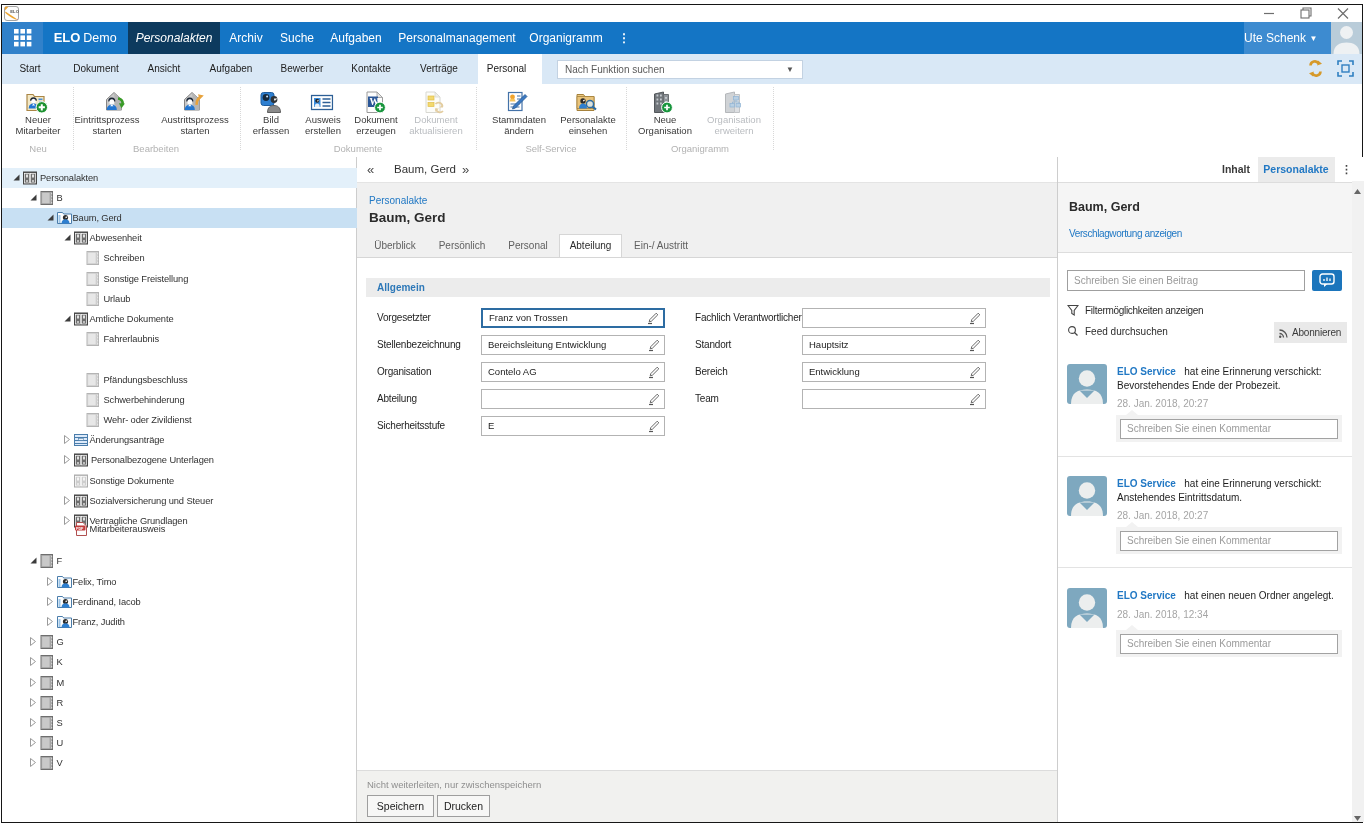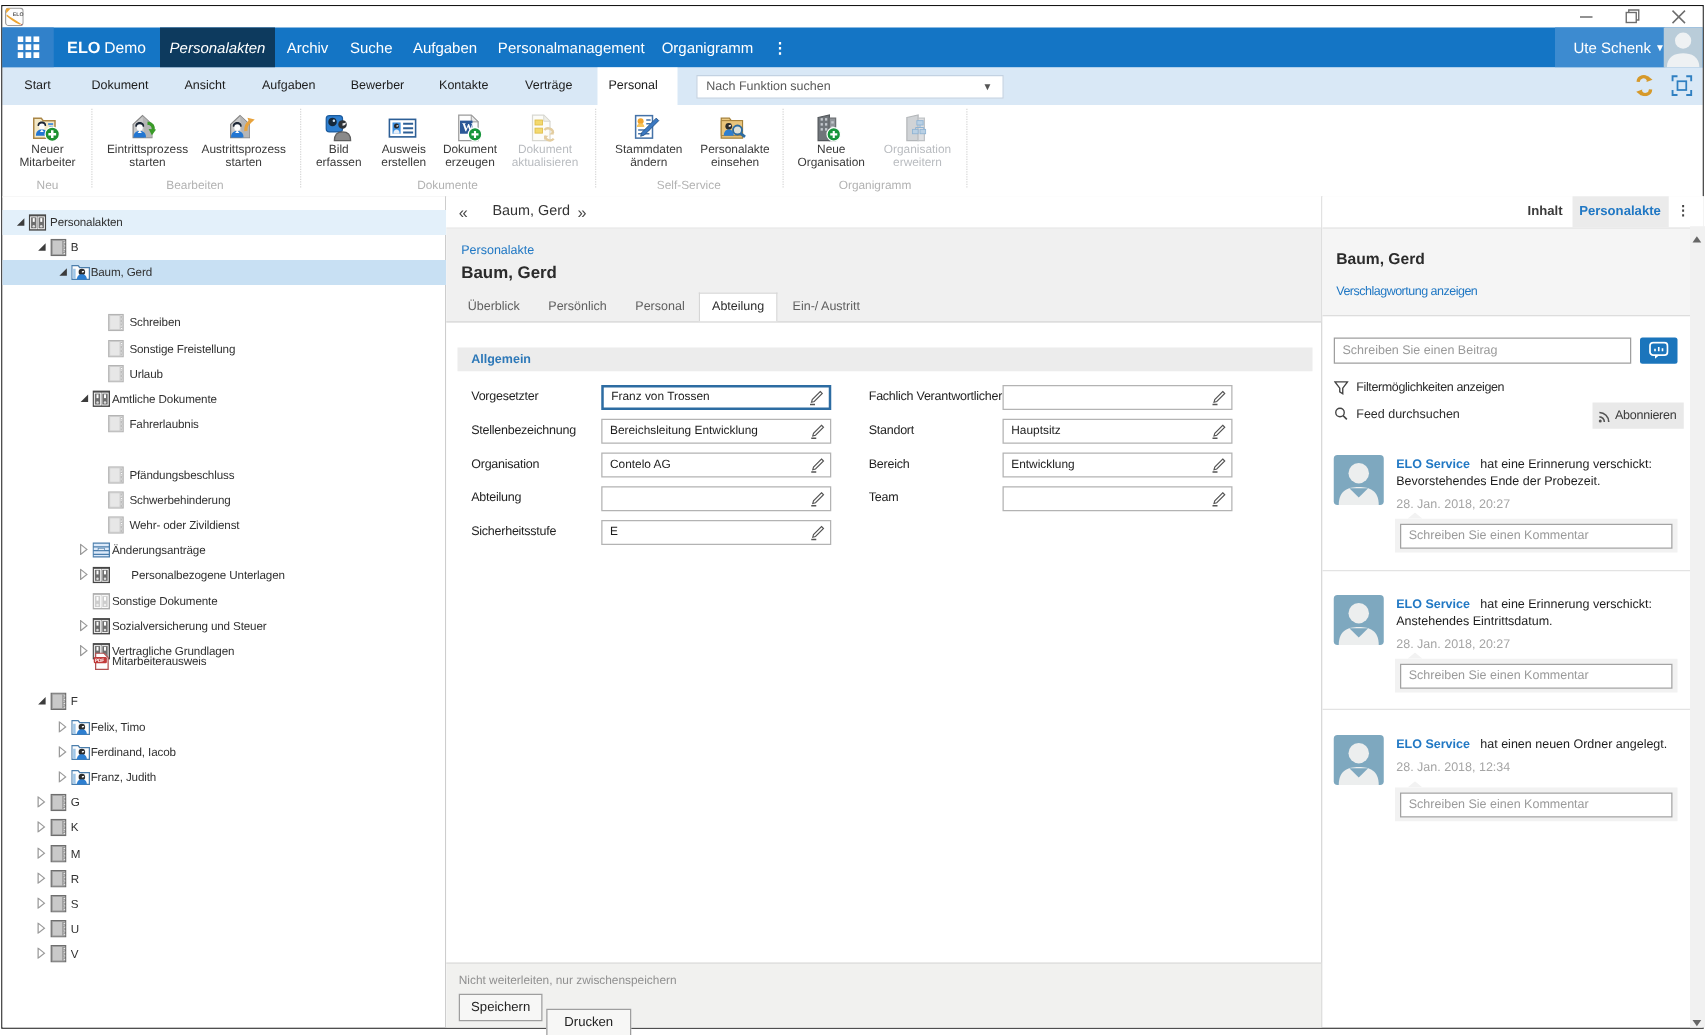--- a/index.html
+++ b/index.html
@@ -5,21 +5,21 @@
 html,body{width:1365px;height:828px;background:#fff;font-family:"Liberation Sans",sans-serif;overflow:hidden;position:relative}
 .abs{position:absolute}
 
 #frame{position:absolute;left:1px;top:4px;width:1362px;height:819px;border:1px solid #161616;background:#fff}
 #titlebar{position:absolute;left:2px;top:5px;width:1360px;height:17px;background:#fff}
 
 #bluebar{position:absolute;left:2px;top:22px;width:1360px;height:32px;background:#1475c5;color:#fff}
 #gridbtn{position:absolute;left:0;top:0;width:41px;height:32px;background:#3181ca}
 .mitem{position:absolute;top:0;height:32px;line-height:32px;font-size:12px;color:#fff;white-space:nowrap;transform:translateX(-50%)}
 #darktab{position:absolute;left:126px;top:0;width:92px;height:32px;background:#0d3a5e;color:#fff;font-style:italic;text-align:center;line-height:32px;font-size:12px}
-#utearea{position:absolute;left:1242px;top:0;width:88px;height:32px;background:#3d8bd0;color:#fff;font-size:12px;line-height:32px;text-align:right}
+#utearea{position:absolute;left:1242px;top:0;width:88px;height:32px;background:#3d8bd0;color:#fff;font-size:12px;line-height:32px;text-align:left}
 #topavatar{position:absolute;left:1329px;top:0;width:31px;height:32px;background:#b9ccd9;overflow:hidden}
 
 #tabrow{position:absolute;left:2px;top:54px;width:1360px;height:30px;background:#d9e8f6}
 .rtab{position:absolute;top:0;height:30px;line-height:30px;font-size:10px;color:#1c1c1c;transform:translateX(-50%)}
 #ptab{position:absolute;left:476px;top:0;width:64px;height:30px;background:#fff;text-align:center;line-height:30px;font-size:10px;color:#1c1c1c;padding-right:7px}
 #fsearch{position:absolute;left:555px;top:6px;width:246px;height:19px;background:#fff;border:1px solid #c3d2e2;font-size:10px;color:#5a5a5a;line-height:17px;padding-left:7px}
 
 #ribbon{position:absolute;left:2px;top:84px;width:1360px;height:74px;background:#fff;border-bottom:1px solid #d2d2d2}
 .ric{position:absolute;top:7px;transform:translateX(-50%)}
 .rlab{position:absolute;top:31px;width:110px;text-align:center;font-size:9.5px;line-height:10.5px;color:#3a3a3a;transform:translateX(-50%)}
@@ -156,21 +156,21 @@
   <svg class="ric" style="left:114px" width="23" height="23" viewBox="0 0 23 23">
       <path d="M2 8.5 L9.5 1.5 L17 8.5 V19 H2 Z" fill="#c9c9c9" stroke="#858585"></path>
       <path d="M9.5 1.5 L17 8.5 V19 H11 Z" fill="#b5b5b5"></path>
       <path d="M7.3 6.6 c2.7 0 3.8 1.9 3.5 3.8 l-7 0 c-0.3-1.9 0.8-3.8 3.5-3.8 z" fill="#1d2736"></path>
       <ellipse cx="7.3" cy="10.9" rx="2.4" ry="2.6" fill="#fdfdfd"></ellipse>
       <path d="M2.3 19 c0-3.8 2.2-5.2 5-5.2 s5 1.4 5 5.2 z" fill="#2276d2"></path>
       <path d="M7.3 13.2 l-1.7 2.1 h3.4 z" fill="#fff"></path>
       <path d="M13.5 7.5 c3.8 0.3 5 2.8 4.6 5.8" fill="none" stroke="#3a9b28" stroke-width="2.6"></path>
       <path d="M14.4 12.2 l6 0.4 -3.4 4.6 z" fill="#3a9b28"></path>
     </svg>
-  <div class="rlab" style="left:116px">Eintrittsprozess<br>starten</div>
+  <div class="rlab" style="left:105px">Eintrittsprozess<br>starten</div>
 
   <svg class="ric" style="left:192px" width="23" height="23" viewBox="0 0 23 23">
       <path d="M2 8.5 L9.5 1.5 L17 8.5 V19 H2 Z" fill="#c9c9c9" stroke="#858585"></path>
       <path d="M9.5 1.5 L17 8.5 V19 H11 Z" fill="#b5b5b5"></path>
       <path d="M7.3 6.6 c2.7 0 3.8 1.9 3.5 3.8 l-7 0 c-0.3-1.9 0.8-3.8 3.5-3.8 z" fill="#1d2736"></path>
       <ellipse cx="7.3" cy="10.9" rx="2.4" ry="2.6" fill="#fdfdfd"></ellipse>
       <path d="M2.3 19 c0-3.8 2.2-5.2 5-5.2 s5 1.4 5 5.2 z" fill="#2276d2"></path>
       <path d="M7.3 13.2 l-1.7 2.1 h3.4 z" fill="#fff"></path>
       <path d="M14.2 13.8 c-0.3-3.6 0.8-5.6 3-7.2" fill="none" stroke="#e8a33d" stroke-width="2.6"></path>
       <path d="M15.5 3.2 l5.8 1.4 -4.2 3.8 z" fill="#e8a33d"></path>
@@ -313,153 +313,168 @@
       </svg>
       <span class="tico" style="left:54.5px"><svg width="15" height="14" viewBox="0 0 15 14">
           <path d="M0.5 1.5 h5 l1.2 1.5 h7.8 v9.5 h-14 z" fill="#fdfdfd" stroke="#4a7dab"></path>
           <rect x="1.5" y="4" width="2" height="8" fill="#9ec6e8"></rect>
           <circle cx="8.5" cy="6.5" r="2.6" fill="#2b2b2b"></circle>
           <path d="M8.5 7.2 a2.1 2.1 0 0 0 2.1-1.9 a4.2 4.2 0 0 1-2.1 .4 z" fill="#f2f2f2"></path>
           <path d="M4.5 12.5 c0-2.8 1.8-4.2 4-4.2 s4 1.4 4 4.2 z" fill="#2e7fd0"></path>
         </svg></span>
       <span class="tlab" style="left:70.5px">Baum, Gerd</span>
     </div>
-<div class="trow" style="top:91.3px">
-      <span class="tico" style="left:84px"><svg width="14" height="14" viewBox="0 0 14 14">
-          <rect x="1" y="0.5" width="11.5" height="13" fill="#dcdcdc" stroke="#b4b4b4"></rect>
-          <rect x="1.8" y="1.3" width="8.2" height="11.4" fill="#e7e7e7" stroke="#c8c8c8" stroke-width="0.6"></rect>
-          <g fill="#fff" stroke="#bbb" stroke-width="0.5">
-            <rect x="10.6" y="2" width="1.5" height="1.5"></rect>
-            <rect x="10.6" y="5" width="1.5" height="1.5"></rect>
-            <rect x="10.6" y="8" width="1.5" height="1.5"></rect>
-            <rect x="10.6" y="11" width="1.5" height="1.5"></rect>
-          </g>
-        </svg></span>
-      <span class="tlab" style="left:101.5px">Schreiben</span>
-    </div>
-<div class="trow" style="top:111.5px">
-      <span class="tico" style="left:84px"><svg width="14" height="14" viewBox="0 0 14 14">
-          <rect x="1" y="0.5" width="11.5" height="13" fill="#dcdcdc" stroke="#b4b4b4"></rect>
-          <rect x="1.8" y="1.3" width="8.2" height="11.4" fill="#e7e7e7" stroke="#c8c8c8" stroke-width="0.6"></rect>
-          <g fill="#fff" stroke="#bbb" stroke-width="0.5">
-            <rect x="10.6" y="2" width="1.5" height="1.5"></rect>
-            <rect x="10.6" y="5" width="1.5" height="1.5"></rect>
-            <rect x="10.6" y="8" width="1.5" height="1.5"></rect>
-            <rect x="10.6" y="11" width="1.5" height="1.5"></rect>
-          </g>
-        </svg></span>
-      <span class="tlab" style="left:101.5px">Sonstige Freistellung</span>
-    </div>
-<div class="trow" style="top:131.7px">
-      <span class="tico" style="left:84px"><svg width="14" height="14" viewBox="0 0 14 14">
-          <rect x="1" y="0.5" width="11.5" height="13" fill="#dcdcdc" stroke="#b4b4b4"></rect>
-          <rect x="1.8" y="1.3" width="8.2" height="11.4" fill="#e7e7e7" stroke="#c8c8c8" stroke-width="0.6"></rect>
-          <g fill="#fff" stroke="#bbb" stroke-width="0.5">
-            <rect x="10.6" y="2" width="1.5" height="1.5"></rect>
-            <rect x="10.6" y="5" width="1.5" height="1.5"></rect>
-            <rect x="10.6" y="8" width="1.5" height="1.5"></rect>
-            <rect x="10.6" y="11" width="1.5" height="1.5"></rect>
-          </g>
-        </svg></span>
-      <span class="tlab" style="left:101.5px">Urlaub</span>
-    </div>
-<div class="trow" style="top:151.9px">
+<div class="trow" style="top:71.1px">
       <svg class="texp" style="left:60.5px" width="9" height="9" viewBox="0 0 9 9">
         <polygon points="7.5,1.5 7.5,7.5 1.5,7.5" fill="#3c3c3c"></polygon>
       </svg>
       <span class="tico" style="left:71.5px"><svg width="14" height="14" viewBox="0 0 14 14">
           <rect x="0.5" y="1" width="13" height="12" fill="#5f5f5f" stroke="#444"></rect>
           <rect x="1.5" y="2.5" width="5" height="9.5" fill="#6e6e6e" stroke="#fff" stroke-width="0.7"></rect>
           <rect x="7.5" y="2.5" width="5" height="9.5" fill="#6e6e6e" stroke="#fff" stroke-width="0.7"></rect>
           <rect x="3.2" y="3.5" width="1.6" height="3" fill="#fff"></rect>
           <rect x="9.2" y="3.5" width="1.6" height="3" fill="#fff"></rect>
           <circle cx="4" cy="10" r="1" fill="#ddd"></circle>
           <circle cx="10" cy="10" r="1" fill="#ddd"></circle>
         </svg></span>
-      <span class="tlab" style="left:87.5px">Amtliche Dokumente</span>
-    </div>
-<div class="trow" style="top:172.1px">
+      <span class="tlab" style="left:87.5px">Abwesenheit</span>
+    </div>
+<div class="trow" style="top:91.3px">
       <span class="tico" style="left:84px"><svg width="14" height="14" viewBox="0 0 14 14">
           <rect x="1" y="0.5" width="11.5" height="13" fill="#dcdcdc" stroke="#b4b4b4"></rect>
           <rect x="1.8" y="1.3" width="8.2" height="11.4" fill="#e7e7e7" stroke="#c8c8c8" stroke-width="0.6"></rect>
           <g fill="#fff" stroke="#bbb" stroke-width="0.5">
             <rect x="10.6" y="2" width="1.5" height="1.5"></rect>
             <rect x="10.6" y="5" width="1.5" height="1.5"></rect>
             <rect x="10.6" y="8" width="1.5" height="1.5"></rect>
             <rect x="10.6" y="11" width="1.5" height="1.5"></rect>
           </g>
         </svg></span>
-      <span class="tlab" style="left:101.5px">Fahrerlaubnis</span>
-    </div>
-<div class="trow" style="top:212.5px">
+      <span class="tlab" style="left:101.5px">Schreiben</span>
+    </div>
+<div class="trow" style="top:111.5px">
       <span class="tico" style="left:84px"><svg width="14" height="14" viewBox="0 0 14 14">
           <rect x="1" y="0.5" width="11.5" height="13" fill="#dcdcdc" stroke="#b4b4b4"></rect>
           <rect x="1.8" y="1.3" width="8.2" height="11.4" fill="#e7e7e7" stroke="#c8c8c8" stroke-width="0.6"></rect>
           <g fill="#fff" stroke="#bbb" stroke-width="0.5">
             <rect x="10.6" y="2" width="1.5" height="1.5"></rect>
             <rect x="10.6" y="5" width="1.5" height="1.5"></rect>
             <rect x="10.6" y="8" width="1.5" height="1.5"></rect>
             <rect x="10.6" y="11" width="1.5" height="1.5"></rect>
           </g>
         </svg></span>
-      <span class="tlab" style="left:101.5px">Pfändungsbeschluss</span>
-    </div>
-<div class="trow" style="top:232.7px">
+      <span class="tlab" style="left:101.5px">Sonstige Freistellung</span>
+    </div>
+<div class="trow" style="top:131.7px">
       <span class="tico" style="left:84px"><svg width="14" height="14" viewBox="0 0 14 14">
           <rect x="1" y="0.5" width="11.5" height="13" fill="#dcdcdc" stroke="#b4b4b4"></rect>
           <rect x="1.8" y="1.3" width="8.2" height="11.4" fill="#e7e7e7" stroke="#c8c8c8" stroke-width="0.6"></rect>
           <g fill="#fff" stroke="#bbb" stroke-width="0.5">
             <rect x="10.6" y="2" width="1.5" height="1.5"></rect>
             <rect x="10.6" y="5" width="1.5" height="1.5"></rect>
             <rect x="10.6" y="8" width="1.5" height="1.5"></rect>
             <rect x="10.6" y="11" width="1.5" height="1.5"></rect>
           </g>
         </svg></span>
-      <span class="tlab" style="left:101.5px">Schwerbehinderung</span>
-    </div>
-<div class="trow" style="top:252.9px">
-      <span class="tico" style="left:84px"><svg width="14" height="14" viewBox="0 0 14 14">
-          <rect x="1" y="0.5" width="11.5" height="13" fill="#dcdcdc" stroke="#b4b4b4"></rect>
-          <rect x="1.8" y="1.3" width="8.2" height="11.4" fill="#e7e7e7" stroke="#c8c8c8" stroke-width="0.6"></rect>
-          <g fill="#fff" stroke="#bbb" stroke-width="0.5">
-            <rect x="10.6" y="2" width="1.5" height="1.5"></rect>
-            <rect x="10.6" y="5" width="1.5" height="1.5"></rect>
-            <rect x="10.6" y="8" width="1.5" height="1.5"></rect>
-            <rect x="10.6" y="11" width="1.5" height="1.5"></rect>
-          </g>
-        </svg></span>
-      <span class="tlab" style="left:101.5px">Wehr- oder Zivildienst</span>
-    </div>
-<div class="trow" style="top:273.1px">
+      <span class="tlab" style="left:101.5px">Urlaub</span>
+    </div>
+<div class="trow" style="top:151.9px">
       <svg class="texp" style="left:60.5px" width="9" height="9" viewBox="0 0 9 9">
-        <polygon points="1.5,0.5 6.5,4.5 1.5,8.5" fill="#fff" stroke="#9a9a9a"></polygon>
-      </svg>
-      <span class="tico" style="left:71.5px"><svg width="14" height="14" viewBox="0 0 14 14">
-          <rect x="0.5" y="1.5" width="13" height="11" fill="#ddeafa" stroke="#4a7dab"></rect>
-          <g stroke="#4a7dab" stroke-width="1">
-            <path d="M0.5 4.5 h13 M0.5 7.5 h13 M0.5 10.5 h13"></path>
-          </g>
-          <rect x="4.5" y="5.6" width="5" height="1.6" fill="#fff" stroke="#4a7dab" stroke-width="0.6"></rect>
-        </svg></span>
-      <span class="tlab" style="left:87.5px">Änderungsanträge</span>
-    </div>
-<div class="trow" style="top:293.3px">
-      <svg class="texp" style="left:60.5px" width="9" height="9" viewBox="0 0 9 9">
-        <polygon points="1.5,0.5 6.5,4.5 1.5,8.5" fill="#fff" stroke="#9a9a9a"></polygon>
+        <polygon points="7.5,1.5 7.5,7.5 1.5,7.5" fill="#3c3c3c"></polygon>
       </svg>
       <span class="tico" style="left:71.5px"><svg width="14" height="14" viewBox="0 0 14 14">
           <rect x="0.5" y="1" width="13" height="12" fill="#5f5f5f" stroke="#444"></rect>
           <rect x="1.5" y="2.5" width="5" height="9.5" fill="#6e6e6e" stroke="#fff" stroke-width="0.7"></rect>
           <rect x="7.5" y="2.5" width="5" height="9.5" fill="#6e6e6e" stroke="#fff" stroke-width="0.7"></rect>
           <rect x="3.2" y="3.5" width="1.6" height="3" fill="#fff"></rect>
           <rect x="9.2" y="3.5" width="1.6" height="3" fill="#fff"></rect>
           <circle cx="4" cy="10" r="1" fill="#ddd"></circle>
           <circle cx="10" cy="10" r="1" fill="#ddd"></circle>
         </svg></span>
-      <span class="tlab" style="left:103px">Personalbezogene Unterlagen</span>
+      <span class="tlab" style="left:87.5px">Amtliche Dokumente</span>
+    </div>
+<div class="trow" style="top:172.1px">
+      <span class="tico" style="left:84px"><svg width="14" height="14" viewBox="0 0 14 14">
+          <rect x="1" y="0.5" width="11.5" height="13" fill="#dcdcdc" stroke="#b4b4b4"></rect>
+          <rect x="1.8" y="1.3" width="8.2" height="11.4" fill="#e7e7e7" stroke="#c8c8c8" stroke-width="0.6"></rect>
+          <g fill="#fff" stroke="#bbb" stroke-width="0.5">
+            <rect x="10.6" y="2" width="1.5" height="1.5"></rect>
+            <rect x="10.6" y="5" width="1.5" height="1.5"></rect>
+            <rect x="10.6" y="8" width="1.5" height="1.5"></rect>
+            <rect x="10.6" y="11" width="1.5" height="1.5"></rect>
+          </g>
+        </svg></span>
+      <span class="tlab" style="left:101.5px">Fahrerlaubnis</span>
+    </div>
+<div class="trow" style="top:212.5px">
+      <span class="tico" style="left:84px"><svg width="14" height="14" viewBox="0 0 14 14">
+          <rect x="1" y="0.5" width="11.5" height="13" fill="#dcdcdc" stroke="#b4b4b4"></rect>
+          <rect x="1.8" y="1.3" width="8.2" height="11.4" fill="#e7e7e7" stroke="#c8c8c8" stroke-width="0.6"></rect>
+          <g fill="#fff" stroke="#bbb" stroke-width="0.5">
+            <rect x="10.6" y="2" width="1.5" height="1.5"></rect>
+            <rect x="10.6" y="5" width="1.5" height="1.5"></rect>
+            <rect x="10.6" y="8" width="1.5" height="1.5"></rect>
+            <rect x="10.6" y="11" width="1.5" height="1.5"></rect>
+          </g>
+        </svg></span>
+      <span class="tlab" style="left:101.5px">Pfändungsbeschluss</span>
+    </div>
+<div class="trow" style="top:232.7px">
+      <span class="tico" style="left:84px"><svg width="14" height="14" viewBox="0 0 14 14">
+          <rect x="1" y="0.5" width="11.5" height="13" fill="#dcdcdc" stroke="#b4b4b4"></rect>
+          <rect x="1.8" y="1.3" width="8.2" height="11.4" fill="#e7e7e7" stroke="#c8c8c8" stroke-width="0.6"></rect>
+          <g fill="#fff" stroke="#bbb" stroke-width="0.5">
+            <rect x="10.6" y="2" width="1.5" height="1.5"></rect>
+            <rect x="10.6" y="5" width="1.5" height="1.5"></rect>
+            <rect x="10.6" y="8" width="1.5" height="1.5"></rect>
+            <rect x="10.6" y="11" width="1.5" height="1.5"></rect>
+          </g>
+        </svg></span>
+      <span class="tlab" style="left:101.5px">Schwerbehinderung</span>
+    </div>
+<div class="trow" style="top:252.9px">
+      <span class="tico" style="left:84px"><svg width="14" height="14" viewBox="0 0 14 14">
+          <rect x="1" y="0.5" width="11.5" height="13" fill="#dcdcdc" stroke="#b4b4b4"></rect>
+          <rect x="1.8" y="1.3" width="8.2" height="11.4" fill="#e7e7e7" stroke="#c8c8c8" stroke-width="0.6"></rect>
+          <g fill="#fff" stroke="#bbb" stroke-width="0.5">
+            <rect x="10.6" y="2" width="1.5" height="1.5"></rect>
+            <rect x="10.6" y="5" width="1.5" height="1.5"></rect>
+            <rect x="10.6" y="8" width="1.5" height="1.5"></rect>
+            <rect x="10.6" y="11" width="1.5" height="1.5"></rect>
+          </g>
+        </svg></span>
+      <span class="tlab" style="left:101.5px">Wehr- oder Zivildienst</span>
+    </div>
+<div class="trow" style="top:273.1px">
+      <svg class="texp" style="left:60.5px" width="9" height="9" viewBox="0 0 9 9">
+        <polygon points="1.5,0.5 6.5,4.5 1.5,8.5" fill="#fff" stroke="#9a9a9a"></polygon>
+      </svg>
+      <span class="tico" style="left:71.5px"><svg width="14" height="14" viewBox="0 0 14 14">
+          <rect x="0.5" y="1.5" width="13" height="11" fill="#ddeafa" stroke="#4a7dab"></rect>
+          <g stroke="#4a7dab" stroke-width="1">
+            <path d="M0.5 4.5 h13 M0.5 7.5 h13 M0.5 10.5 h13"></path>
+          </g>
+          <rect x="4.5" y="5.6" width="5" height="1.6" fill="#fff" stroke="#4a7dab" stroke-width="0.6"></rect>
+        </svg></span>
+      <span class="tlab" style="left:87.5px">Änderungsanträge</span>
+    </div>
+<div class="trow" style="top:293.3px">
+      <svg class="texp" style="left:60.5px" width="9" height="9" viewBox="0 0 9 9">
+        <polygon points="1.5,0.5 6.5,4.5 1.5,8.5" fill="#fff" stroke="#9a9a9a"></polygon>
+      </svg>
+      <span class="tico" style="left:71.5px"><svg width="14" height="14" viewBox="0 0 14 14">
+          <rect x="0.5" y="1" width="13" height="12" fill="#5f5f5f" stroke="#444"></rect>
+          <rect x="1.5" y="2.5" width="5" height="9.5" fill="#6e6e6e" stroke="#fff" stroke-width="0.7"></rect>
+          <rect x="7.5" y="2.5" width="5" height="9.5" fill="#6e6e6e" stroke="#fff" stroke-width="0.7"></rect>
+          <rect x="3.2" y="3.5" width="1.6" height="3" fill="#fff"></rect>
+          <rect x="9.2" y="3.5" width="1.6" height="3" fill="#fff"></rect>
+          <circle cx="4" cy="10" r="1" fill="#ddd"></circle>
+          <circle cx="10" cy="10" r="1" fill="#ddd"></circle>
+        </svg></span>
+      <span class="tlab" style="left:89px">Personalbezogene Unterlagen</span>
     </div>
 <div class="trow" style="top:313.5px">
       <span class="tico" style="left:71.5px"><svg width="14" height="14" viewBox="0 0 14 14">
           <rect x="0.5" y="1" width="13" height="12" fill="#c2c2c2" stroke="#ababab"></rect>
           <rect x="1.5" y="2.5" width="5" height="9.5" fill="#cdcdcd" stroke="#fff" stroke-width="0.7"></rect>
           <rect x="7.5" y="2.5" width="5" height="9.5" fill="#cdcdcd" stroke="#fff" stroke-width="0.7"></rect>
           <rect x="3.2" y="3.5" width="1.6" height="3" fill="#fff"></rect>
           <rect x="9.2" y="3.5" width="1.6" height="3" fill="#fff"></rect>
           <circle cx="4" cy="10" r="1" fill="#eee"></circle>
           <circle cx="10" cy="10" r="1" fill="#eee"></circle>
@@ -735,21 +750,21 @@
       </svg>
     </div>
   <div class="flab" style="left:20px;top:259px">Sicherheitsstufe</div>
   <div class="finp" style="left:124px;top:259px">E<svg class="pencil" width="13" height="13" viewBox="0 0 13 13">
         <path d="M10.2 1.2 l1.6 1.6 L5.4 9.2 l-2.2 .6 .6-2.2 z" fill="#fff" stroke="#555" stroke-width="0.9"></path>
         <path d="M2 11.5 h4" stroke="#555" stroke-width="1.2"></path>
       </svg></div>
   <div id="cbottom">
     <div class="abs" style="left:10px;top:8px;font-size:9.5px;color:#8f8f8f">Nicht weiterleiten, nur zwischenspeichern</div>
     <div class="btn" style="left:10px;top:24px;width:67px">Speichern</div>
-    <div class="btn" style="left:80px;top:36px;width:68px">Drucken</div>
+    <div class="btn" style="left:80px;top:24px;width:53px">Drucken</div>
   </div>
 </div>
 <div id="rpanel">
   <div id="rtabs">
     <div class="abs" style="left:200px;top:0;width:77px;height:25px;background:#ebebeb"></div>
     <div class="abs" style="left:178px;top:0;transform:translateX(-50%);line-height:25px;font-size:10.5px;font-weight:bold;color:#3a3a3a">Inhalt</div>
     <div class="abs blue" style="left:238px;top:0;transform:translateX(-50%);line-height:25px;font-size:10.5px;font-weight:bold">Personalakte</div>
     <div class="abs" style="left:283px;top:0;line-height:25px;font-size:11px;font-weight:bold;color:#444">⋮</div>
   </div>
   <div id="rgray">

